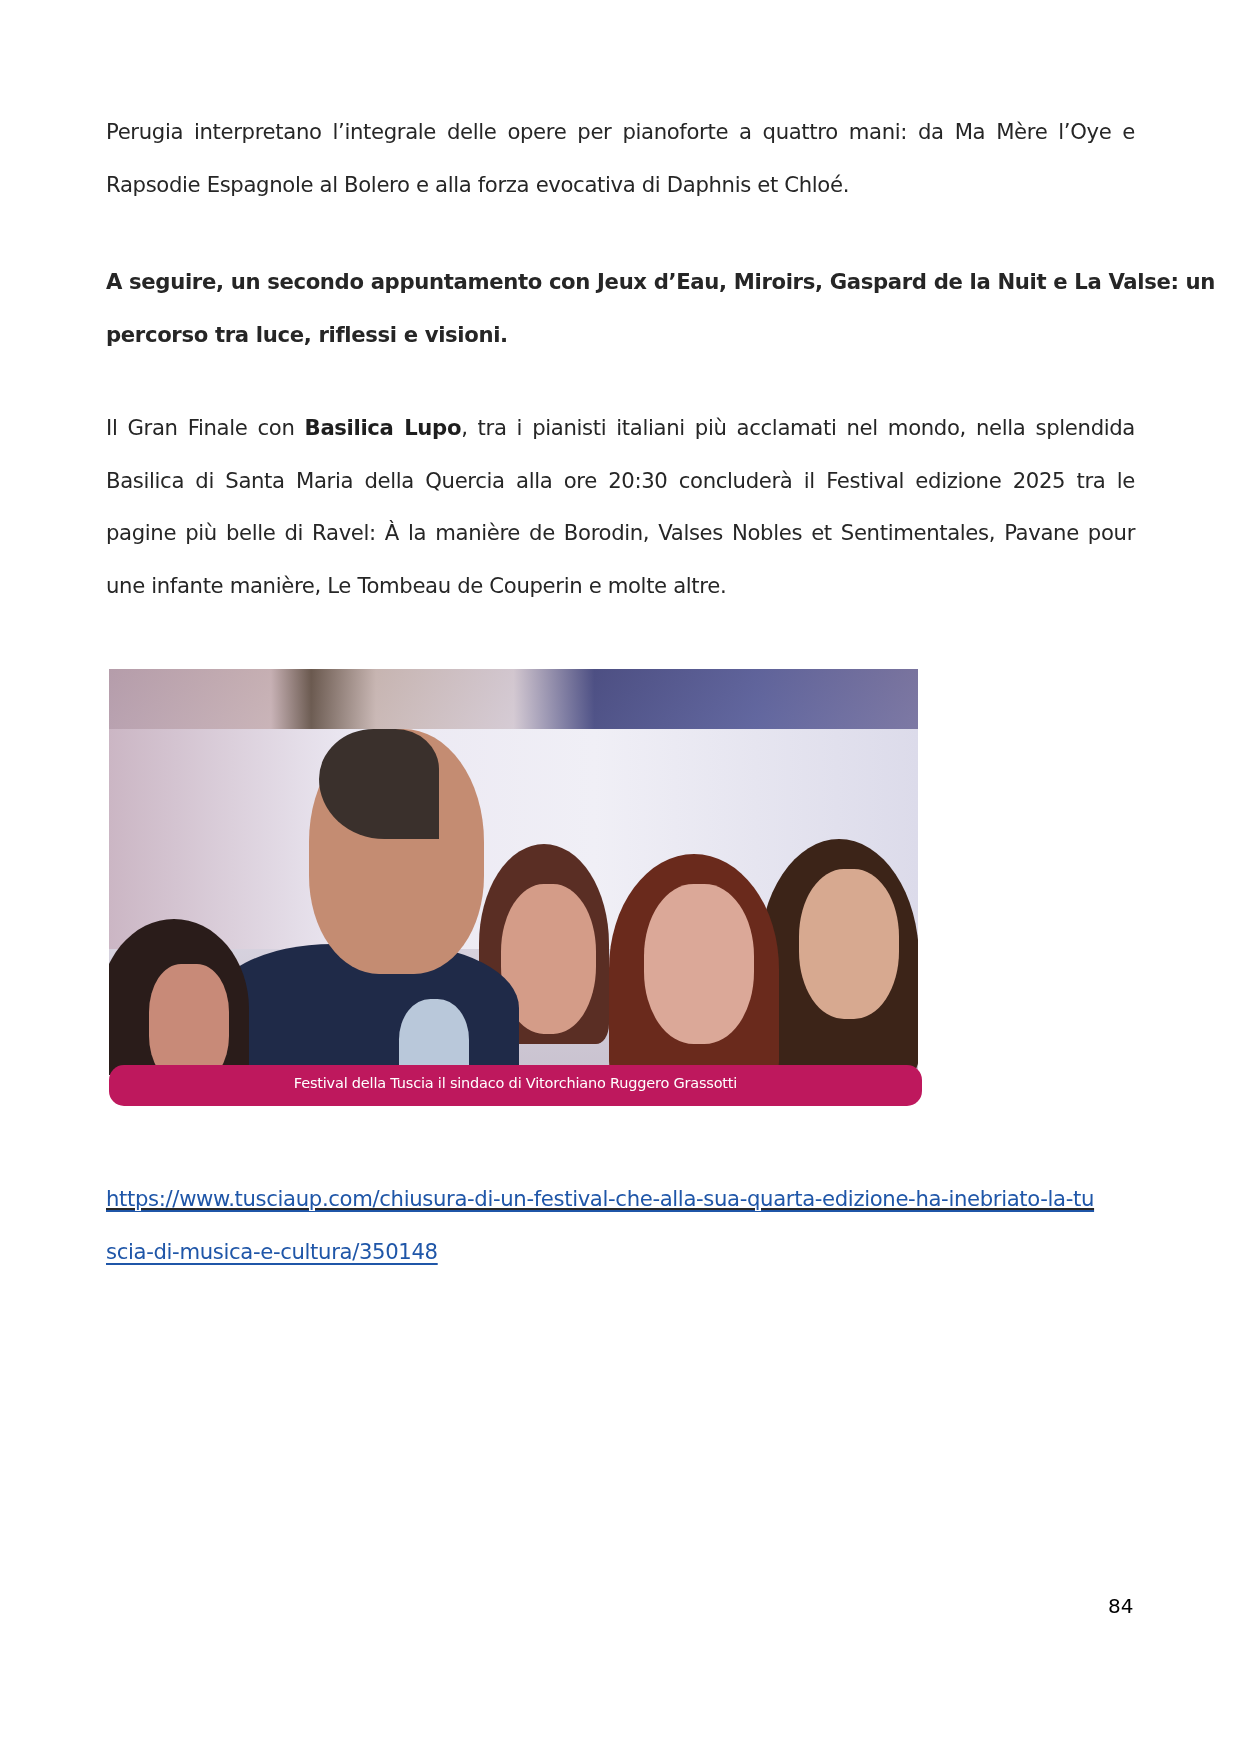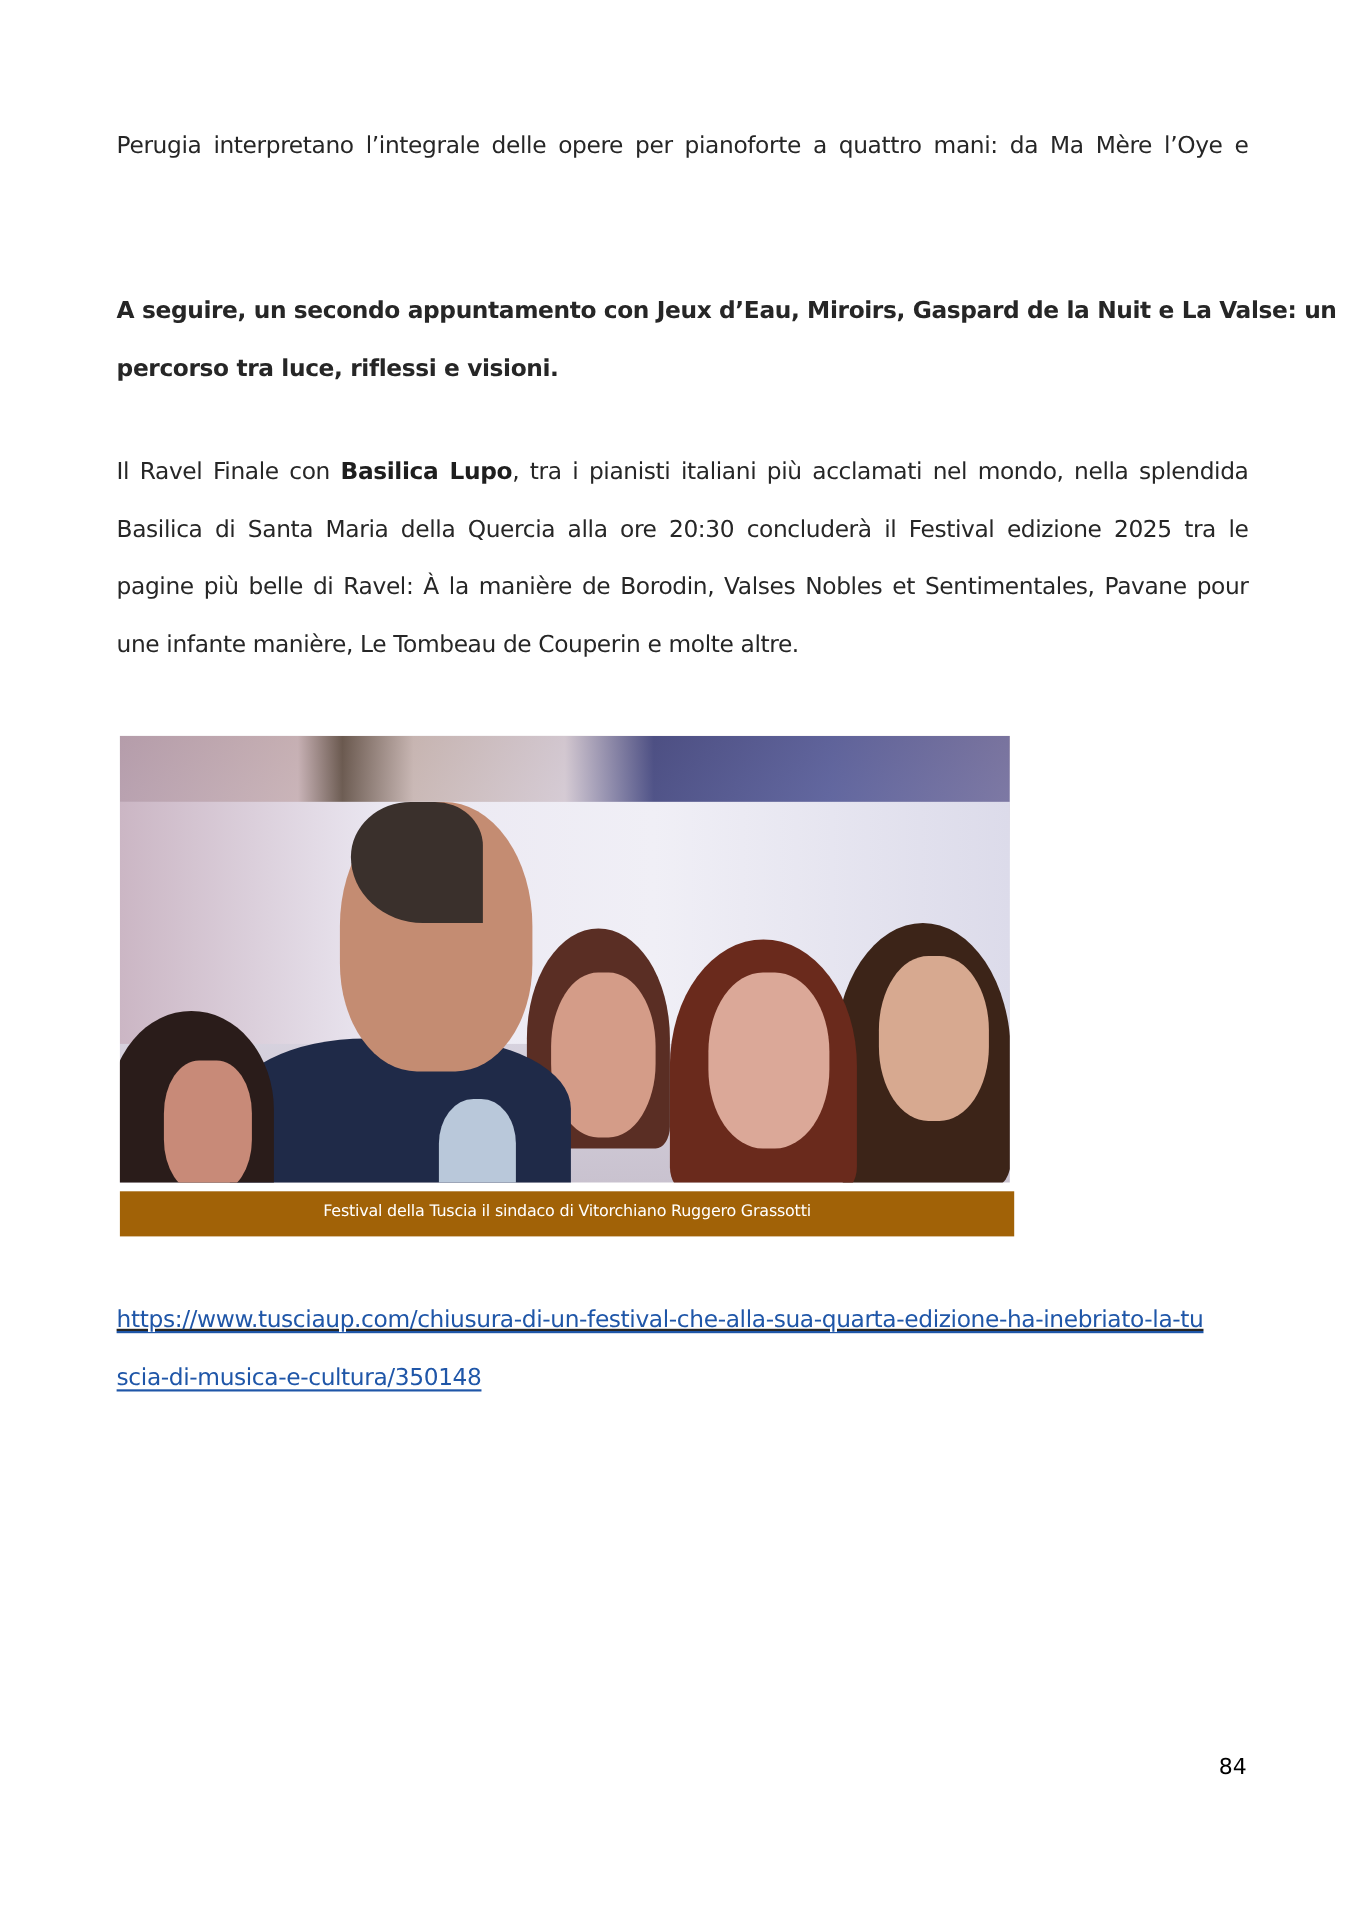--- a/index.html
+++ b/index.html
@@ -28,48 +28,49 @@
   .p-body2 { left: 100px; top: 275px; width: 310px; height: 160px; background: #1f2a48; border-radius: 40% 40% 0 0; }
   .p-shirt2 { left: 290px; top: 330px; width: 70px; height: 90px; background: #b9c8da; }
   .p-head2 { left: 200px; top: 60px; width: 175px; height: 245px; background: #c48c72; border-radius: 46% 46% 40% 40%; }
   .p-hairtop2 { left: 210px; top: 60px; width: 120px; height: 110px; background: #3a302c; border-radius: 50% 40% 0 60%; }
   .p-hair3 { left: 370px; top: 175px; width: 130px; height: 200px; background: #5a2e24; border-radius: 50% 50% 10% 10%; }
   .p-face3 { left: 392px; top: 215px; width: 95px; height: 150px; background: #d49c88; border-radius: 45%; }
   .p-hair4 { left: 500px; top: 185px; width: 170px; height: 230px; background: #6a2a1c; border-radius: 50% 50% 10% 10%; }
   .p-face4 { left: 535px; top: 215px; width: 110px; height: 160px; background: #dba898; border-radius: 45%; }
   .p-hair5 { left: 650px; top: 170px; width: 160px; height: 240px; background: #3c2418; border-radius: 50% 50% 10% 10%; }
   .p-face5 { left: 690px; top: 200px; width: 100px; height: 150px; background: #d7a990; border-radius: 45%; }
-  .caption-bar { position: absolute; left: 0; top: 414px; width: 813px; height: 41px; background: #a16207; }
+  .caption-bar { position: absolute; left: 0; top: 396px; width: 813px; height: 41px; background: #be185d; border-radius: 15px; }
   .caption { position: absolute; left: 0; right: 0; top: 0; line-height: 37px; text-align: center;
              color: #ffffff; font-family: "DejaVu Sans", sans-serif; font-size: 14.5px; letter-spacing: -0.2px; }
 
   .link-block { position: absolute; left: 106px; top: 1173px; width: 1029px; font-size: 21.2px; line-height: 52.5px; letter-spacing: -0.35px; }
   .link-block a { color: #1f56a8; text-decoration: underline; text-decoration-thickness: 2px; text-underline-offset: 4px; text-align: right; }
   .link-block .line { display: block; white-space: nowrap; height: 52.5px; }
   .link-block .line.first { text-align: justify; text-align-last: justify; text-decoration: underline; }
 
   .page-number { position: absolute; left: 1108px; top: 1594px; font-size: 20px; color: #000000;
                  font-family: "DejaVu Sans", sans-serif; }
 </style>
 </head>
 <body>
 
 <div class="page">
 
   <p class="para" id="p1">
     <span class="line">Perugia interpretano l’integrale delle opere per pianoforte a quattro mani: da Ma Mère l’Oye e</span>
+    <span class="line last">Rapsodie Espagnole al Bolero e alla forza evocativa di Daphnis et Chloé.</span>
   </p>
 
   <p class="para" id="p2">
     <span class="line">A seguire, un secondo appuntamento con Jeux d’Eau, Miroirs, Gaspard de la Nuit e La Valse: un</span>
     <span class="line last">percorso tra luce, riflessi e visioni.</span>
   </p>
 
   <p class="para" id="p3">
-    <span class="line"><span>Il Ravel Finale con </span><b>Basilica Lupo</b><span>, tra i pianisti italiani più acclamati nel mondo, nella splendida</span></span>
+    <span class="line"><span>Il Gran Finale con </span><b>Basilica Lupo</b><span>, tra i pianisti italiani più acclamati nel mondo, nella splendida</span></span>
     <span class="line">Basilica di Santa Maria della Quercia alla ore 20:30 concluderà il Festival edizione 2025 tra le</span>
     <span class="line">pagine più belle di Ravel: À la manière de Borodin, Valses Nobles et Sentimentales, Pavane pour</span>
     <span class="line last">une infante manière, Le Tombeau de Couperin e molte altre.</span>
   </p>
 
   <div class="figure">
     <div class="photo">
       <div class="band"></div>
       <div class="wall"></div>
       <div class="person p-hair5"></div>

